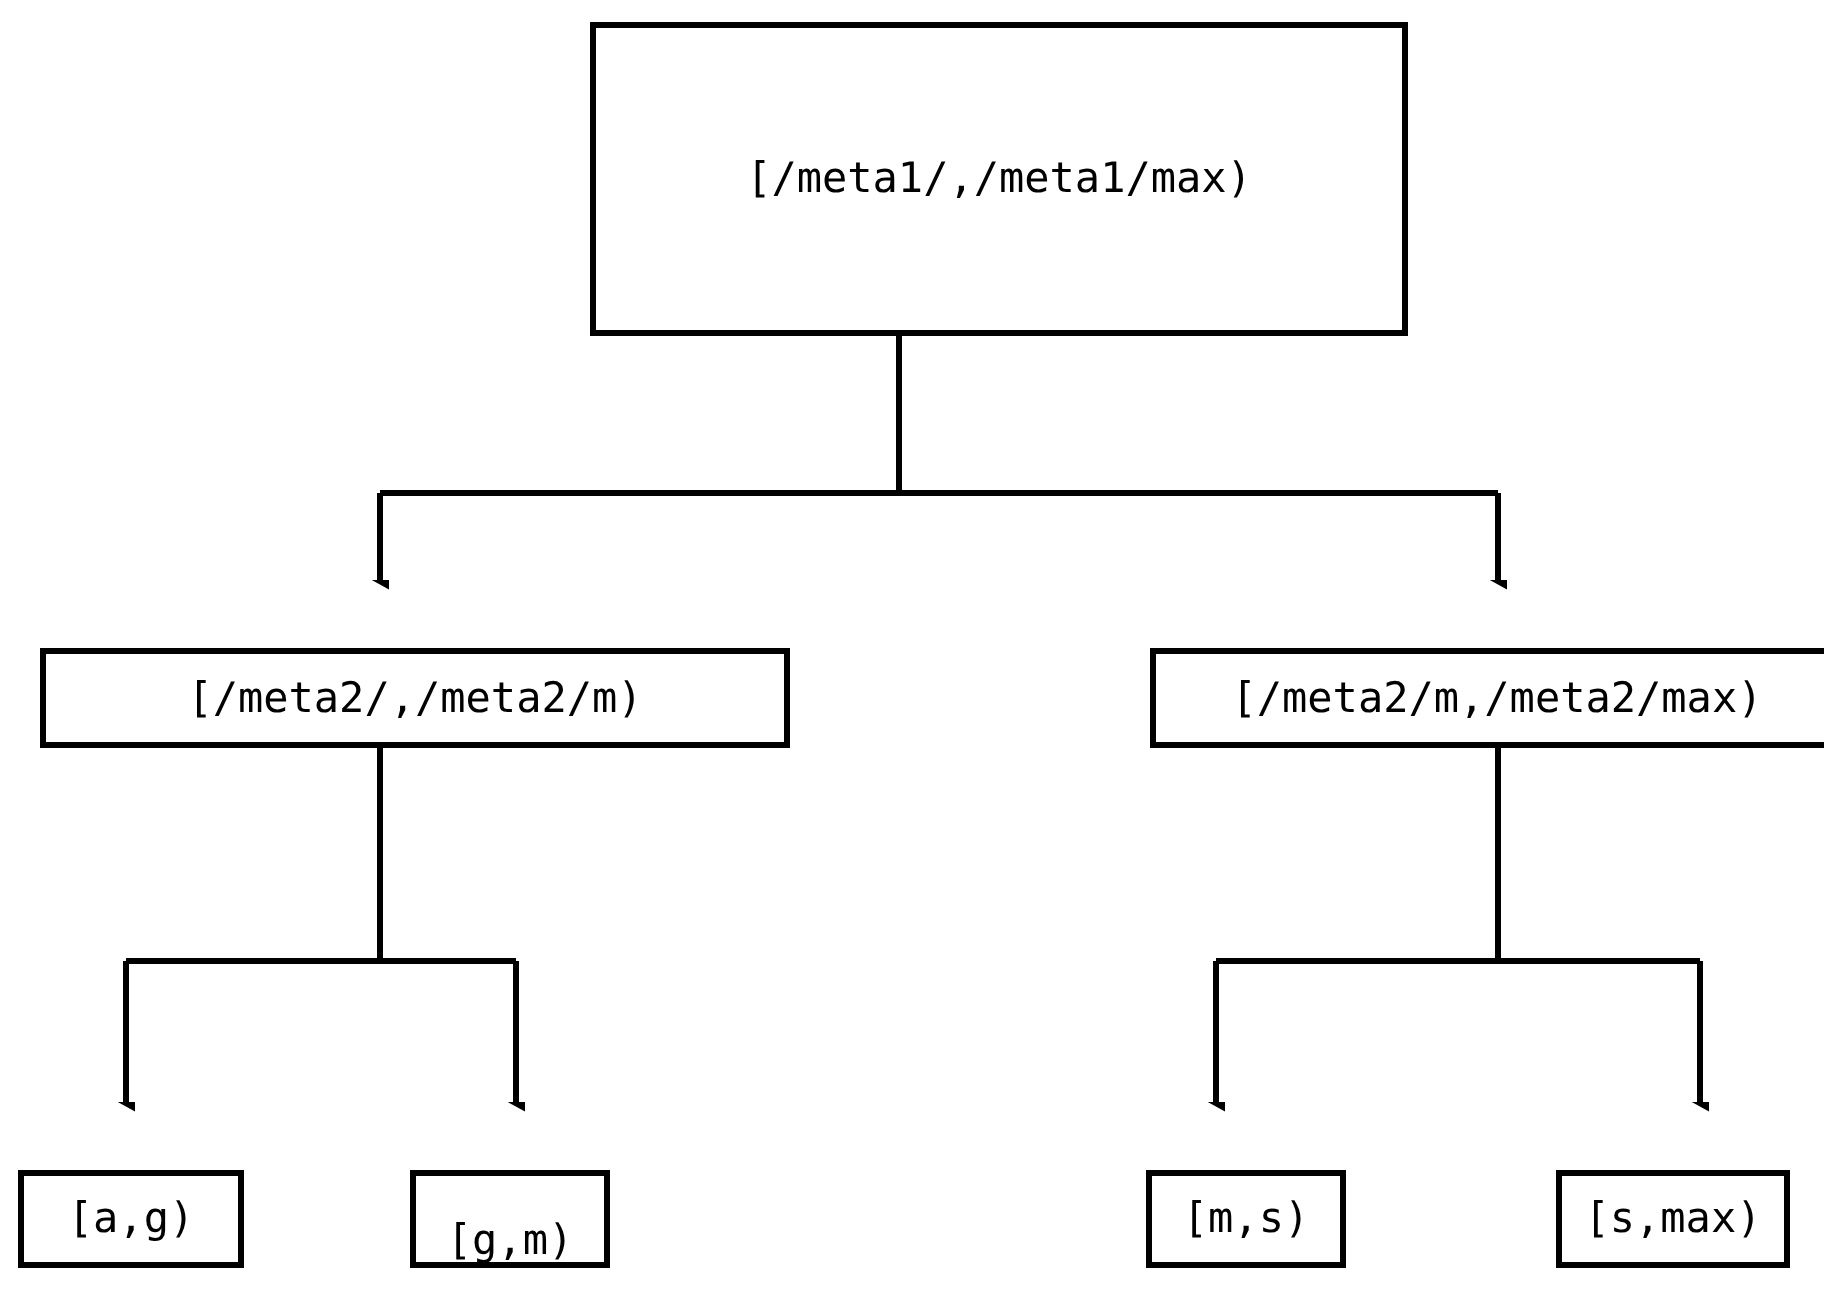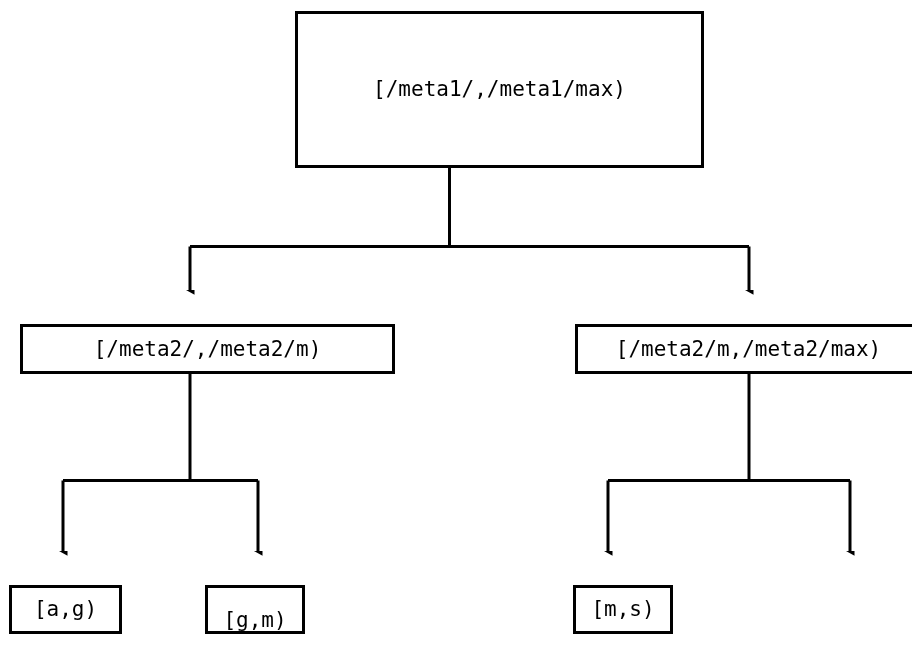--- a/index.html
+++ b/index.html
@@ -104,14 +104,17 @@
   </div>
 
   <div class="node-box" style="left:205px; top:585px; width:100px; height:49px;align-items:flex-end;">
     <span class="node-label">[g,m)</span>
   </div>
 
   <div class="node-box" style="left:553px; top:585px; width:100px; height:49px;margin-left:20px;">
     <span class="node-label">[m,s)</span>
   </div>
 
+  <div class="node-box" style="left:778px; top:585px; width:117px; height:49px;">
+    <span class="node-label">[s,max)</span>
+  </div>
 
 </div>
 
 </body></html>

